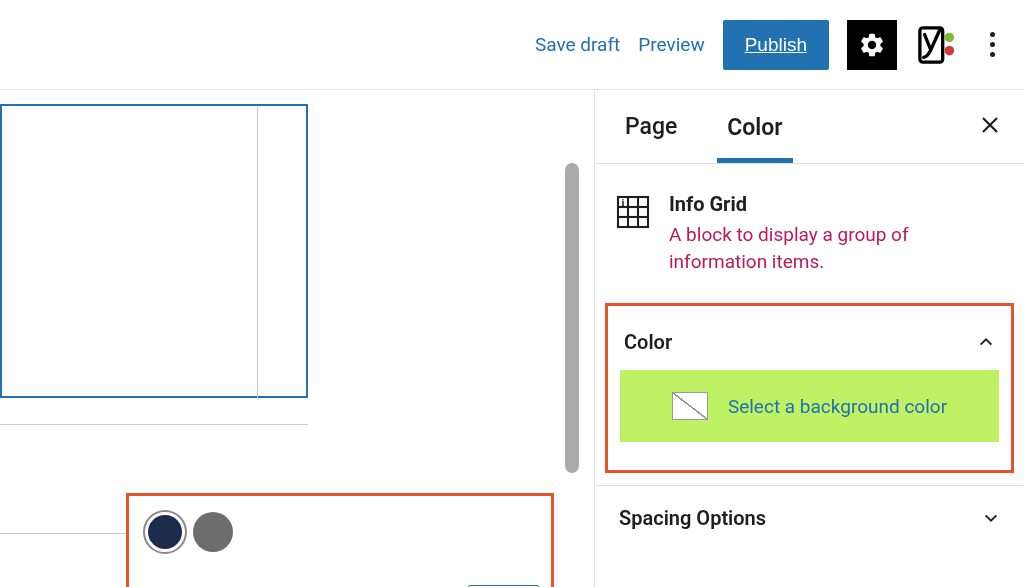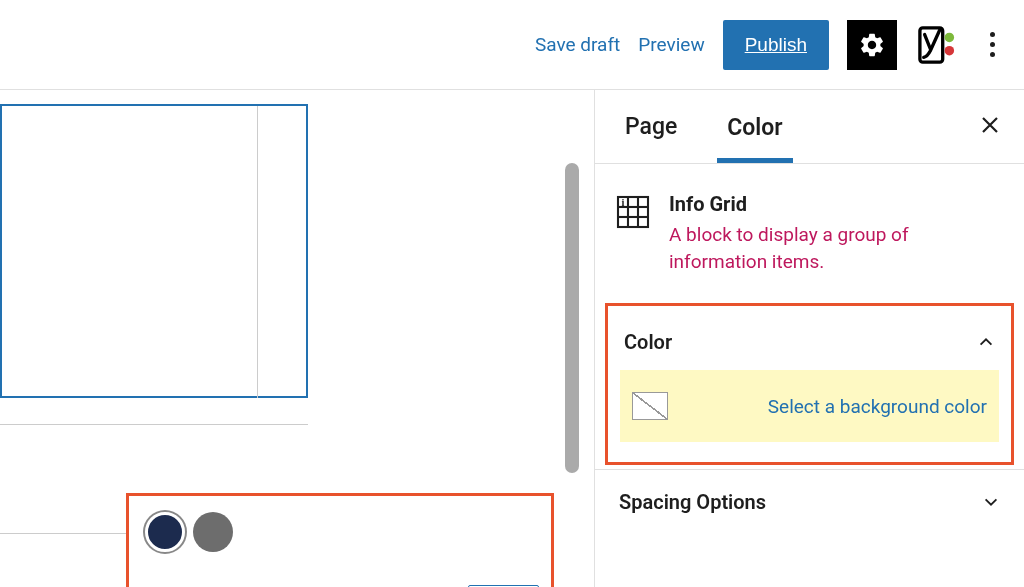--- a/index.html
+++ b/index.html
@@ -39,26 +39,26 @@
     
     .block-info { display: flex; padding: 28px 20px; gap: 18px; align-items: flex-start; }
     .block-icon { width: 36px; height: 36px; flex-shrink: 0; margin-top: 2px; }
     .block-title { font-size: 20px; font-weight: 700; color: #1e1e1e; margin-bottom: 6px; }
     .block-desc { font-size: 19px; color: #be185d; line-height: 1.4; }
     
     .panel-highlighted { border: 3px solid #e8522c; margin: 0 10px; padding: 8px 12px; }
     .panel-header { display: flex; justify-content: space-between; align-items: center; padding: 16px 4px; cursor: pointer; }
     .panel-title { font-size: 20px; font-weight: 600; color: #1e1e1e; }
     .chevron { width: 18px; height: 18px; }
-    .select-bg-btn { background: #fef9c3; width: 100%; padding: 22px 12px; display: flex; align-items: center; justify-content: space-between; gap: 20px; cursor: pointer; margin-bottom: 12px; }
+    .select-bg-btn { background: #bef264; width: 100%; padding: 22px 12px; display: flex; align-items: center; justify-content: center; gap: 20px; cursor: pointer; margin-bottom: 20px; }
     .bg-swatch-empty { width: 36px; height: 28px; border: 1px solid #999; position: relative; background: #fff; }
     .bg-swatch-empty::after { content: ""; position: absolute; top: 0; left: 0; right: 0; bottom: 0; background: linear-gradient(to top right, transparent 48%, #999 48%, #999 52%, transparent 52%); }
     .select-bg-label { color: #2271b1; font-size: 19px; }
     
-    .spacing-panel { padding: 20px 24px; border-top: 1px solid #e0e0e0; display: flex; justify-content: space-between; align-items: center; cursor: pointer; margin-top: 4px; }
+    .spacing-panel { padding: 20px 24px; border-top: 1px solid #e0e0e0; display: flex; justify-content: space-between; align-items: center; cursor: pointer; margin-top: 12px; }
   </style>
 </head>
 <body>
 
 <div class="toolbar">
   <a class="toolbar-link">Save draft</a>
   <a class="toolbar-link">Preview</a>
   <button class="publish-btn">Publish</button>
   <div class="settings-btn">
     <svg width="28" height="28" viewBox="0 0 24 24" fill="#fff">

